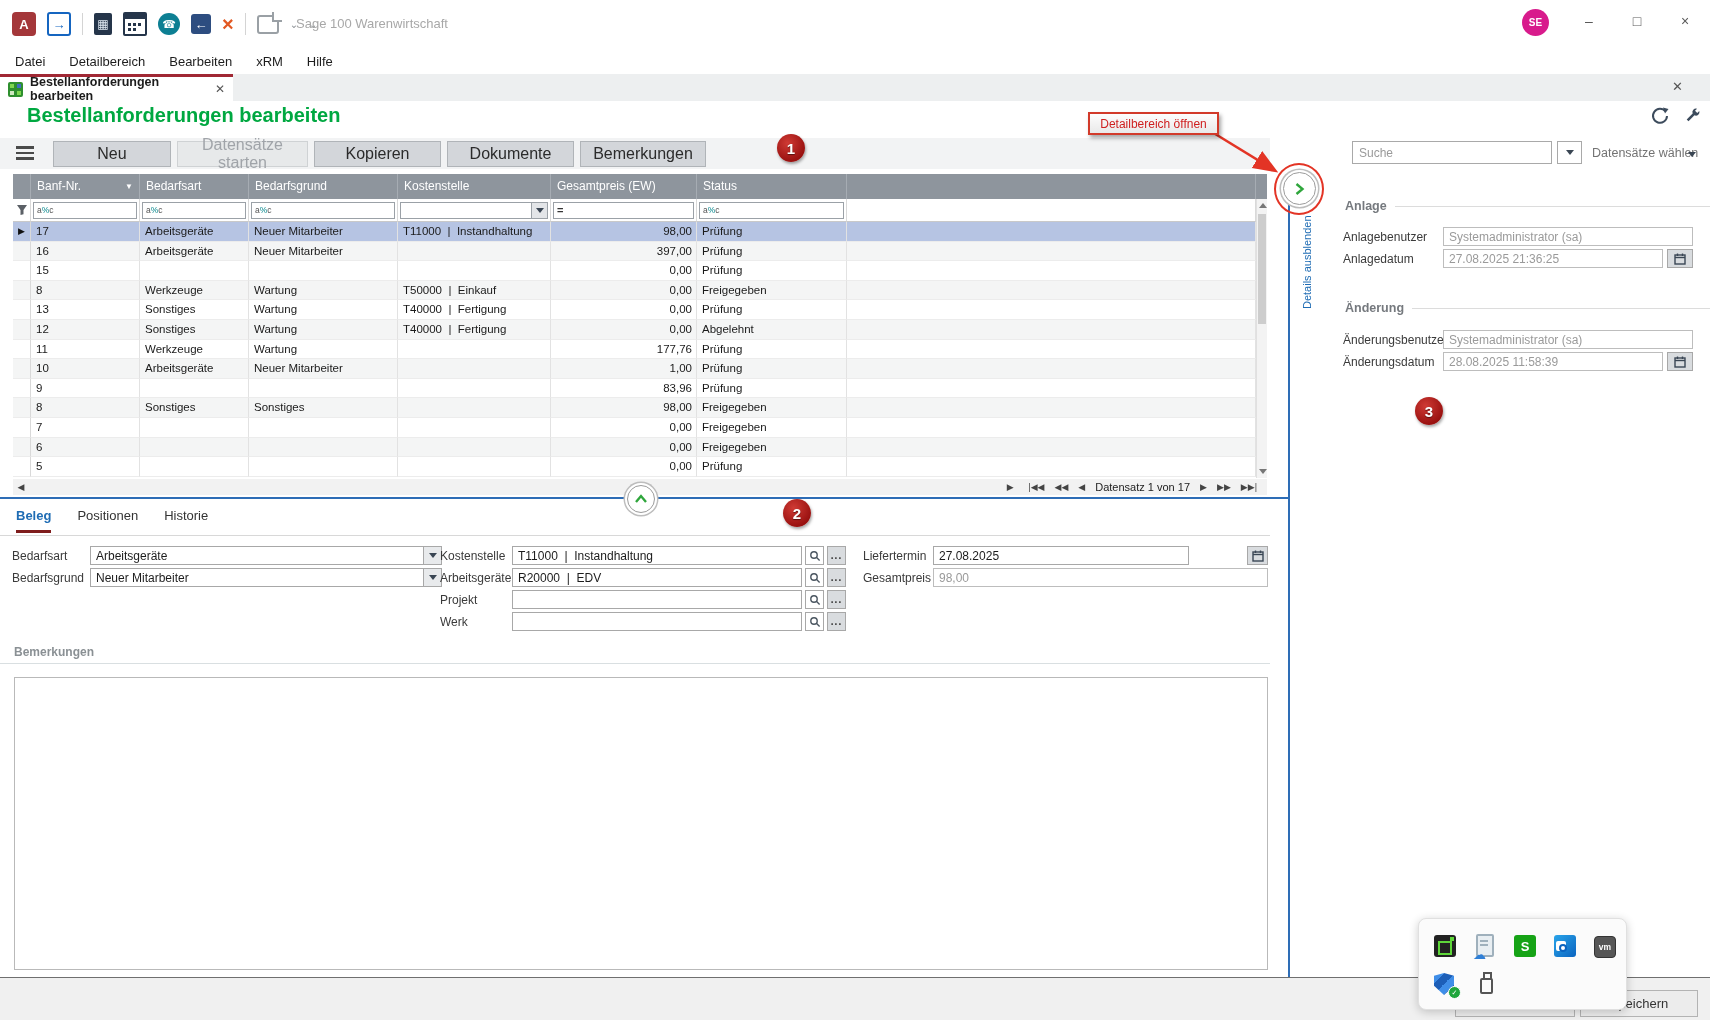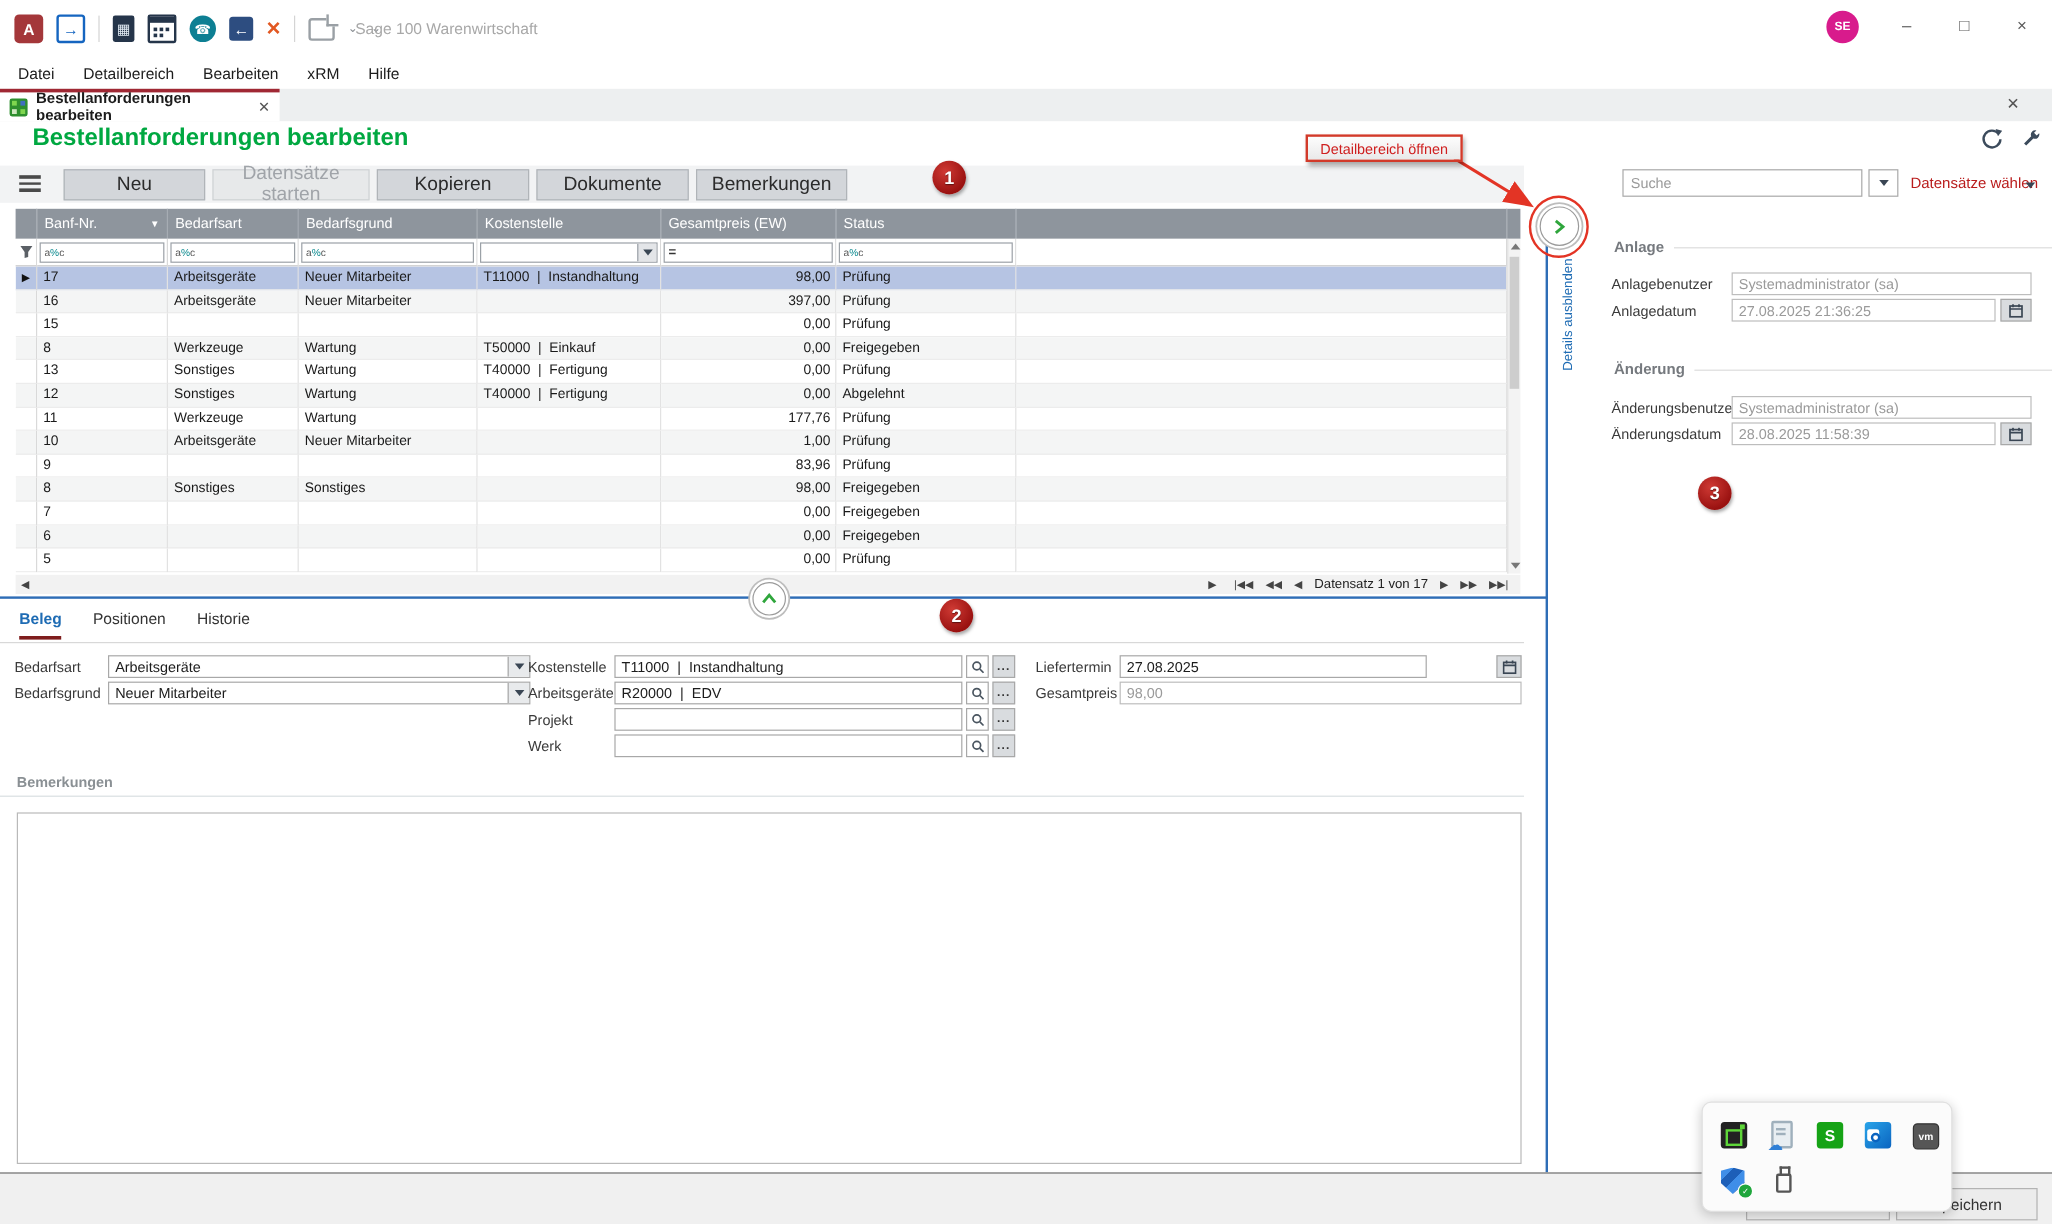--- a/index.html
+++ b/index.html
@@ -134,21 +134,21 @@
   
   #vline{left:1288px;top:203px;width:2px;height:774px;background:#2e6db6;}
   #circle-btn{left:1283px;top:172px;width:31px;height:31px;z-index:5;}
   #red-ellipse{left:1274px;top:163px;width:46px;height:48px;border:2.5px solid #e33425;border-radius:50%;z-index:6;}
   #vtext{left:1301px;top:213px;height:96px;writing-mode:vertical-rl;transform:rotate(180deg);
      font-size:11px;color:#1f6cb4;display:flex;align-items:center;}
   #suche{left:1352px;top:141px;width:200px;height:23px;box-sizing:border-box;border:1px solid #a9a9a9;padding-left:6px;font-size:12px;font-family:inherit;color:#333;}
   #suche::placeholder{color:#9a9a9a;}
   #filter-btn{left:1557px;top:141px;width:25px;height:23px;box-sizing:border-box;border:1px solid #a9a9a9;background:#fff;
      display:flex;align-items:center;justify-content:center;}
-  #records-link{left:1592px;top:146px;color:#b91c1c;font-size:12.5px;}
+  #records-link{left:1592px;top:146px;color:#737373;font-size:12.5px;}
   #records-caret{left:1688px;top:152px;}
   .sec{display:flex;align-items:center;gap:8px;font-weight:bold;font-size:12.5px;color:#75797e;margin-left:16px;}
   .sec::after{content:"";flex:1;height:1px;background:#dcdcdc;}
   #sec-anlage{left:1329px;top:199px;width:372px;}
   #sec-aenderung{left:1329px;top:301px;width:372px;}
   .sblabel{font-size:12px;color:#3a3a3a;}
   #lbl-ab{left:1343px;top:230px;} #fld-ab{left:1443px;top:227px;width:250px;}
   #lbl-ad{left:1343px;top:252px;} #fld-ad{left:1443px;top:249px;width:220px;} #btn-ad-cal{left:1667px;top:249px;width:26px;}
   #lbl-nb{left:1343px;top:333px;} #fld-nb{left:1443px;top:330px;width:250px;}
   #lbl-nd{left:1343px;top:355px;} #fld-nd{left:1443px;top:352px;width:220px;} #btn-nd-cal{left:1667px;top:352px;width:26px;}

